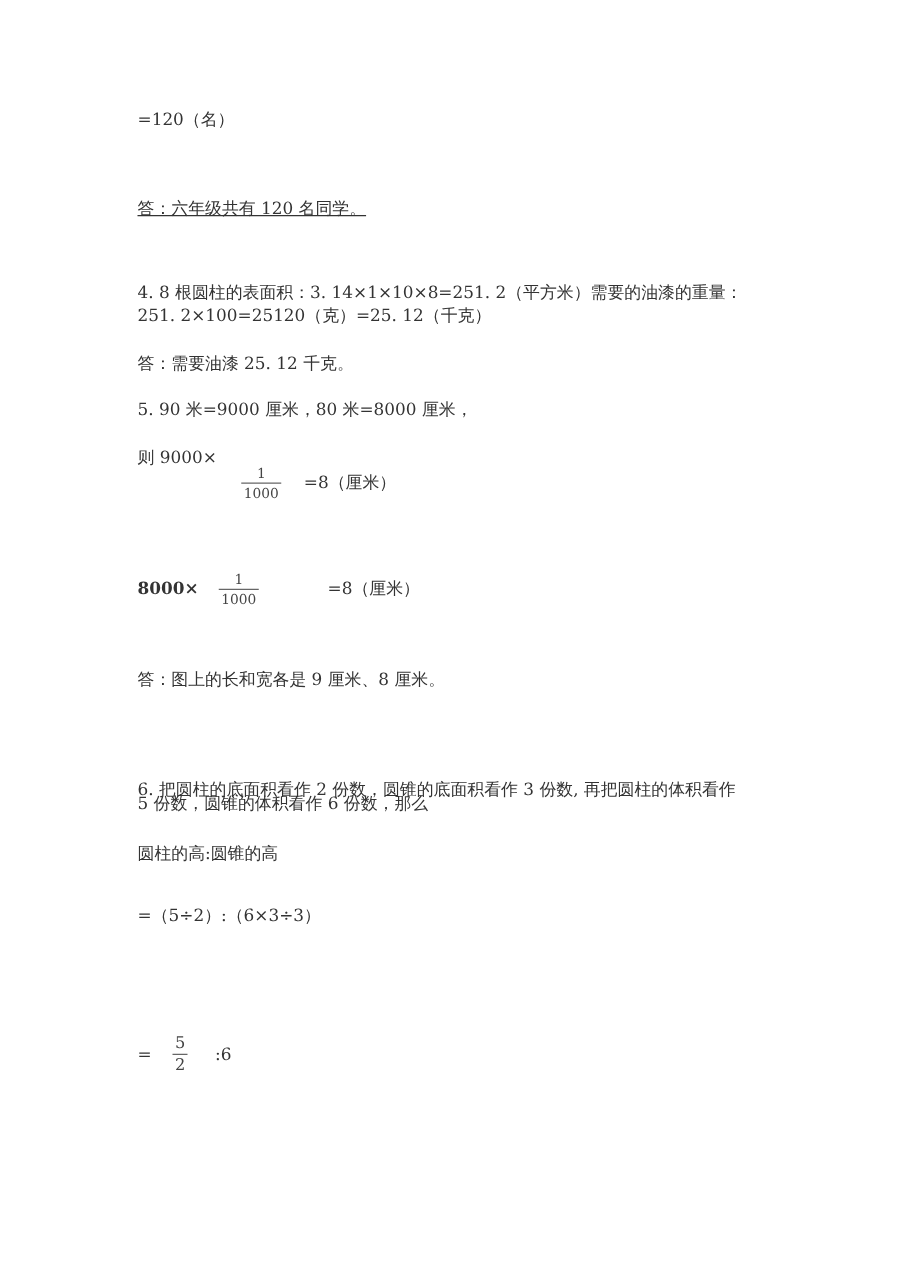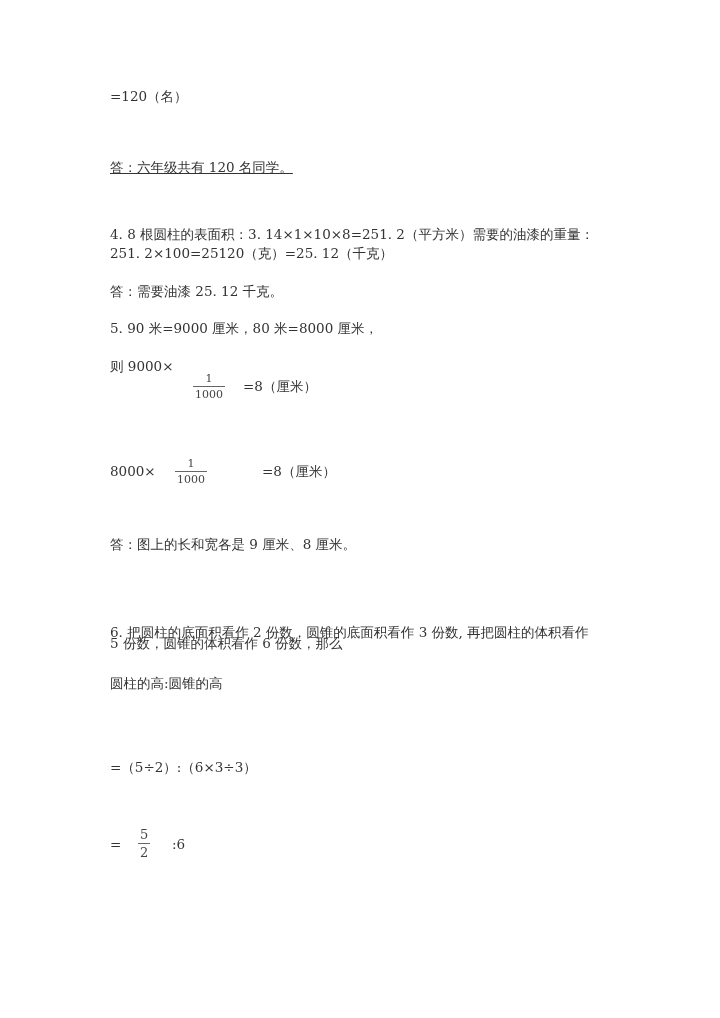--- a/index.html
+++ b/index.html
@@ -26,34 +26,34 @@
   <div class="line" style="top:319px;text-align:center;">5. 90 米=9000 厘米，80 米=8000 厘米，</div>
 
   <div class="line" style="top:357px;">则 9000×</div>
   <div class="frac" style="left:193px; top:372px;">
     <span class="num">1</span>
     <span class="bar"></span>
     <span class="num">1000</span>
   </div>
   <div class="line" style="left:243px; top:377px;">=8（厘米）</div>
 
-  <div class="line" style="top:462px;">8000×</div>
+  <div class="line" style="top:462px;font-weight:bold;">8000×</div>
   <div class="frac" style="left:175px; top:457px;">
     <span class="num">1</span>
     <span class="bar"></span>
     <span class="num">1000</span>
   </div>
   <div class="line" style="left:227px; top:462px;margin-left:35px;">=8（厘米）</div>
 
   <div class="line" style="top:535px;">答：图上的长和宽各是 9 厘米、8 厘米。</div>
 
   <div class="line" style="top:603px;margin-top:20px;">6. 把圆柱的底面积看作 2 份数，圆锥的底面积看作 3 份数, 再把圆柱的体积看作</div>
   <div class="line" style="top:634px;">5 份数，圆锥的体积看作 6 份数，那么</div>
   <div class="line" style="top:674px;">圆柱的高:圆锥的高</div>
-  <div class="line" style="top:758px;">=（5÷2）:（6×3÷3）</div>
+  <div class="line" style="top:724px;">=（5÷2）:（6×3÷3）</div>
 
   <div class="line" style="top:835px;">=</div>
   <div class="frac big" style="left:138px; top:827px;">
     <span class="num">5</span>
     <span class="bar"></span>
     <span class="num">2</span>
   </div>
   <div class="line" style="left:172px; top:835px;">:6</div>
 </div>
 

